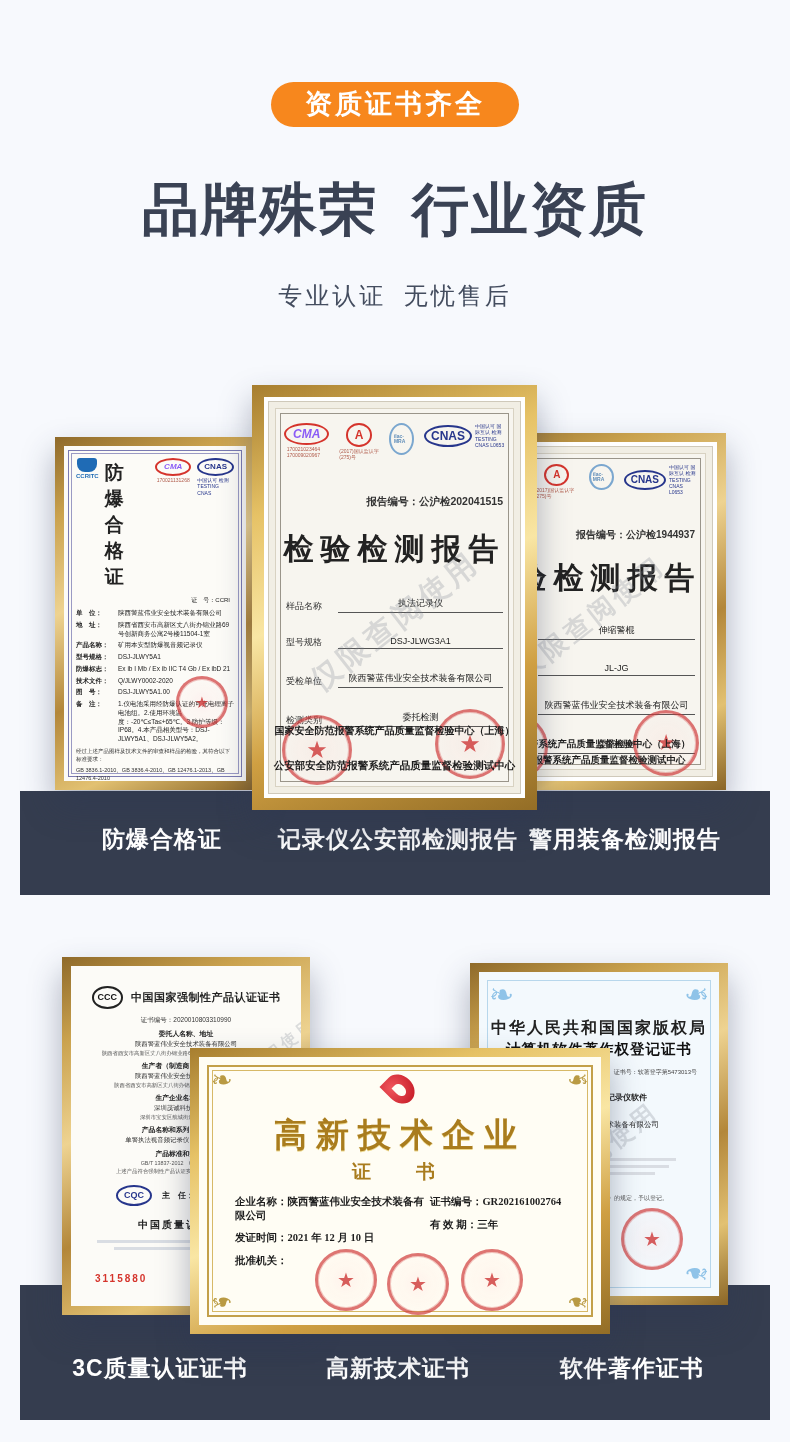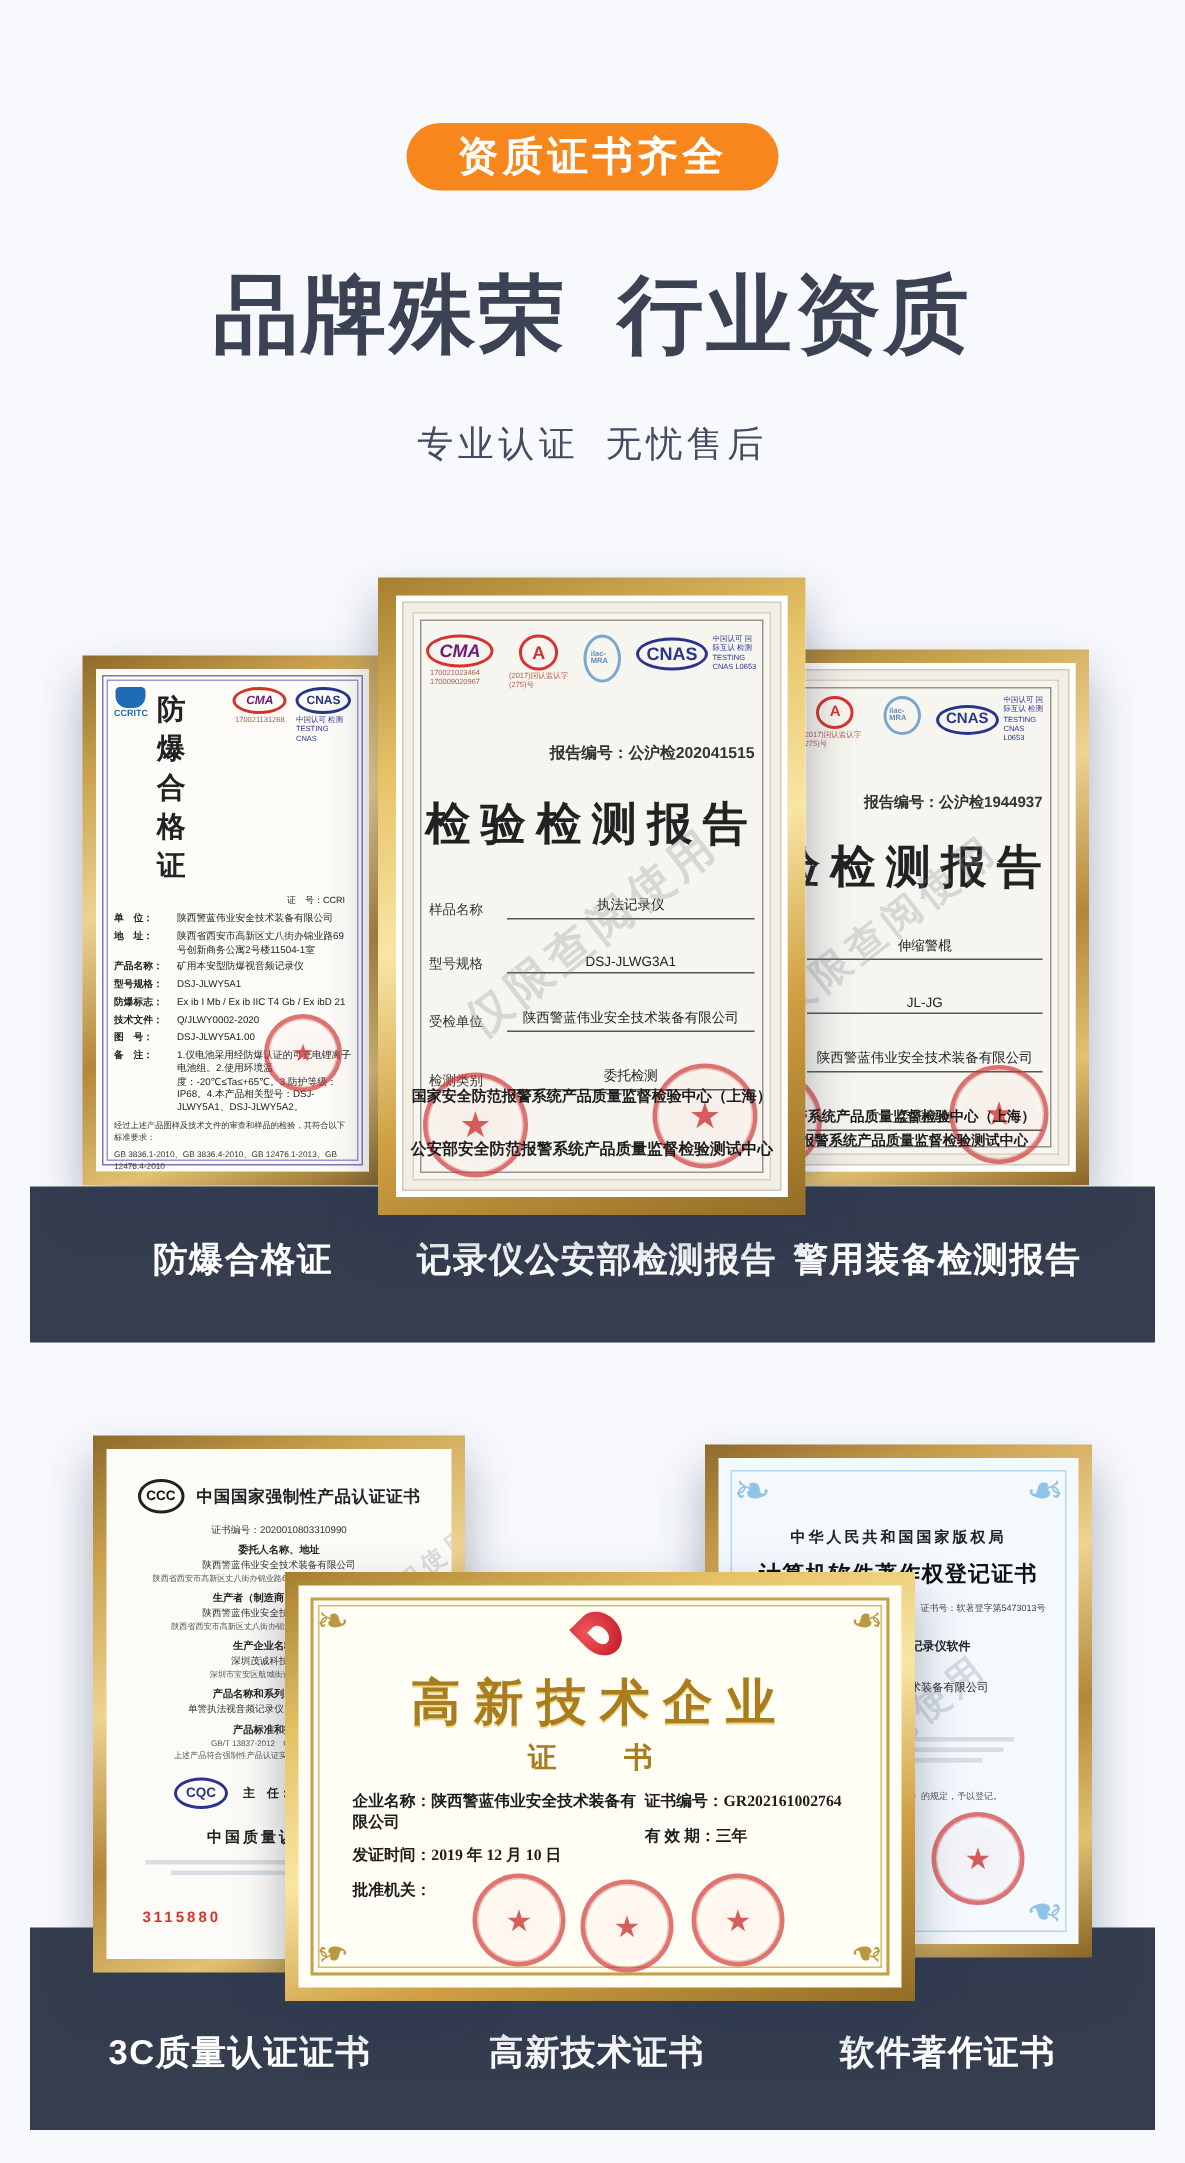--- a/index.html
+++ b/index.html
@@ -38,21 +38,21 @@
   .wm{position:absolute;color:rgba(125,130,142,.26);font-weight:700;white-space:nowrap;
       transform:rotate(-38deg);letter-spacing:4px;z-index:5;pointer-events:none;}
   .seal{position:absolute;border:3px solid rgba(207,58,58,.85);border-radius:50%;
         display:flex;align-items:center;justify-content:center;opacity:.82;z-index:4;
         background:radial-gradient(rgba(255,120,120,.08),rgba(255,255,255,0));
         box-shadow:inset 0 0 0 1px rgba(207,58,58,.35);}
   .seal .st{color:#cf3a3a;}
   .txtbar{background:#d9dde3;height:3px;margin:4px auto;}
   
   .chip{display:inline-block;font-weight:800;border-radius:50%;line-height:1;}
-  .cma-chip{border:2px solid #d5342c;color:#701a75;padding:3px 7px;font-style:italic;}
+  .cma-chip{border:2px solid #d5342c;color:#8b5cf6;padding:3px 7px;font-style:italic;}
   .cnas-chip{border:2px solid #27368c;color:#27368c;padding:3px 5px;}
   .a-chip{border:2px solid #d5342c;color:#d5342c;padding:4px 7px;}
   .ilac-chip{border:2px solid #7ba7cf;color:#5e8cb8;padding:6px 2px;font-size:5px;border-radius:50%;}
   .ccc-chip{border:2px solid #222;color:#111;padding:5px 4px;border-radius:50%;}
   .cqc-chip{border:2px solid #27368c;color:#27368c;padding:4px 6px;border-radius:50%;}
   .tinycap{font-size:5px;color:#b05a4a;line-height:1.25;}
   
   .report-paper{background:#f7f5ef;
      box-shadow:inset 0 0 0 4px #fff,inset 0 0 0 5px #cfc9ba,inset 0 0 0 11px #f1eee4,inset 0 0 0 12px #d8d2c2;}
   .report-inner{position:absolute;inset:16px;border:1px solid #9a958a;}
@@ -113,21 +113,21 @@
   .ht-col-r{width:42%;}
   .ht-fields div{margin-bottom:9px;line-height:1.3;}
   
   .sw-paper{background:#f3f9fd;}
   .sw-border{position:absolute;inset:8px;border:1px solid #b7d7ec;}
   .sw-corner{position:absolute;color:#8fc3e8;font-size:30px;line-height:1;}
   .sw-corner.tl{top:8px;left:10px;}
   .sw-corner.tr{top:8px;right:10px;transform:scaleX(-1);}
   .sw-corner.bl{bottom:8px;left:10px;transform:scaleY(-1);}
   .sw-corner.br{bottom:8px;right:10px;transform:scale(-1);}
-  .sw-auth{position:absolute;top:46px;width:100%;text-align:center;font-size:10px;font-weight:700;
+  .sw-auth{position:absolute;top:46px;width:100%;text-align:center;font-size:16px;font-weight:700;
            letter-spacing:2px;color:#222;}
   .sw-title{position:absolute;top:68px;width:100%;text-align:center;font-size:14.5px;font-weight:800;
             letter-spacing:1px;color:#111;}
   .sw-no{position:absolute;top:96px;right:22px;font-size:6px;color:#444;}
   .sw-line1{position:absolute;top:120px;width:100%;text-align:center;font-size:8px;font-weight:700;color:#222;}
   .sw-line2{position:absolute;top:148px;width:100%;text-align:center;font-size:7.5px;color:#222;}
   .sw-bars{position:absolute;top:182px;left:30px;right:30px;}
   .sw-para{position:absolute;top:222px;left:26px;right:26px;font-size:6px;color:#555;text-align:center;line-height:1.5;}
   .sig-svg{width:52px;height:16px;}
 </style>
@@ -428,21 +428,21 @@
         <span class="corner tr">❧</span>
         <span class="corner bl">❧</span>
         <span class="corner br">❧</span>
         <div class="flame"></div>
         <div class="ht-title serif">高新技术企业</div>
         <div class="ht-sub serif">证　书</div>
         <div class="ht-fields serif">
           <div class="ht-grid">
             <div class="ht-col-l">
               <div><span>企业名称：</span><span>陕西警蓝伟业安全技术装备有限公司</span></div>
-              <div><span>发证时间：</span><span>2019 年 12 月 10 日</span></div>
+              <div><span>发证时间：</span><span>2021 年 12 月 10 日</span></div>
               <div><span>批准机关：</span></div>
             </div>
             <div class="ht-col-r">
               <div><span>证书编号：</span><span>GR202161002764</span></div>
               <div><span>有 效 期：</span><span>三年</span></div>
             </div>
           </div>
         </div>
         <div class="seal" style="width:56px;height:56px;left:116px;top:192px;">
           <span class="st" style="font-size:20px;">★</span>

